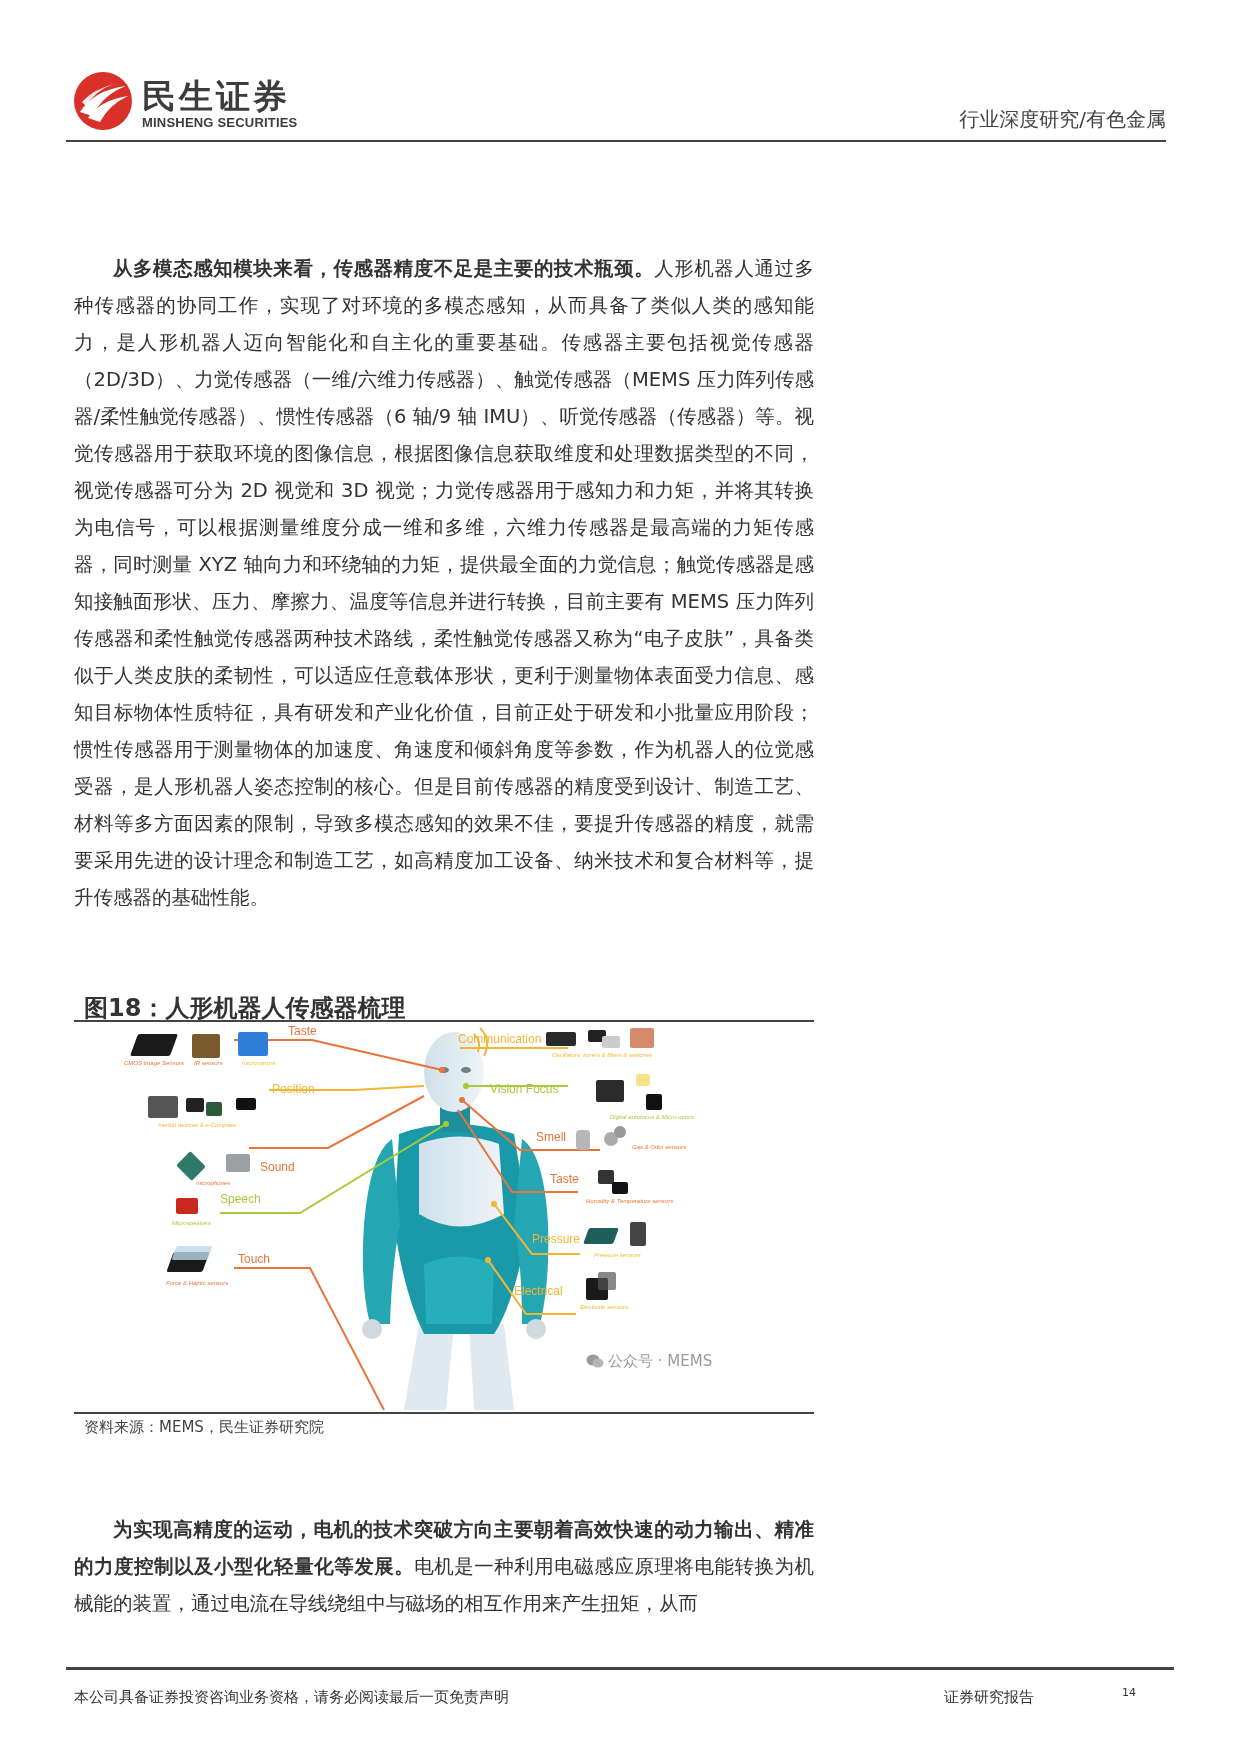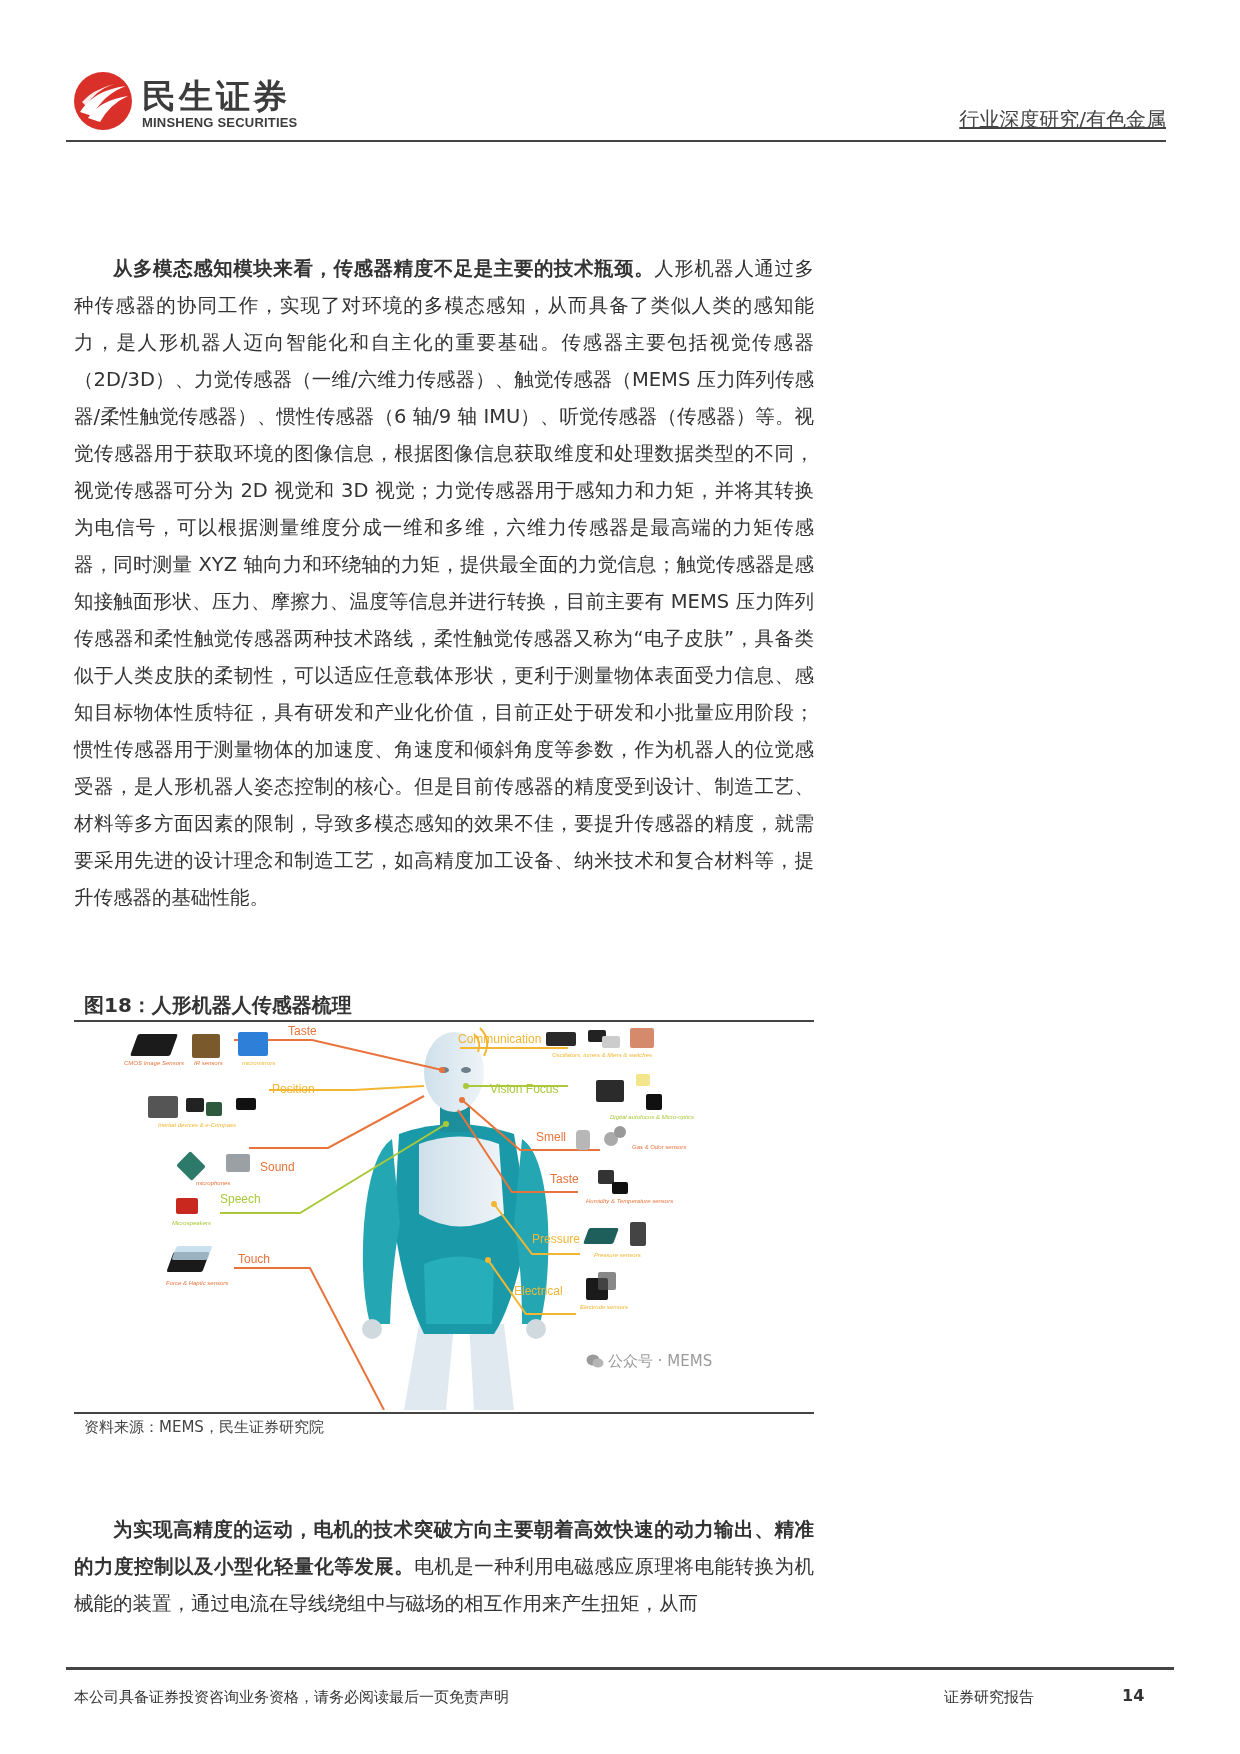--- a/index.html
+++ b/index.html
@@ -8,52 +8,52 @@
 
   
   .logo { position: absolute; left: 74px; top: 72px; width: 220px; height: 62px; }
   .logo-circle { position: absolute; left: 0; top: 0; width: 58px; height: 58px; border-radius: 50%;
                  background: #d9312a; overflow: hidden; }
   .logo-circle svg { width: 58px; height: 58px; }
   .logo-cn { position: absolute; left: 68px; top: 2px; font-size: 34px; font-weight: bold; color: #3c3c3c;
              letter-spacing: 3px; white-space: nowrap; }
   .logo-en { position: absolute; left: 68px; top: 43px; font-size: 13px; font-weight: bold; color: #3c3c3c;
              letter-spacing: 0.2px; white-space: nowrap; font-family: "Liberation Sans", sans-serif; }
-  .header-cat { position: absolute; right: 74px; top: 106px; font-size: 20px; color: #444; white-space: nowrap; text-decoration: underline; }
+  .header-cat { position: absolute; right: 74px; top: 106px; font-size: 20px; color: #444; white-space: nowrap; }
   .header-rule { position: absolute; left: 66px; right: 74px; top: 140px; height: 2px; background: #444; }
 
   
   .para { position: absolute; left: 74px; width: 740px; font-size: 19.5px; line-height: 37px;
           color: #333; text-align: justify; text-indent: 2em; }
   .para b { color: #333; font-weight: bold; }
   .p1 { top: 250px; }
   .p2 { top: 1500px; margin-top: 11px; }
 
   
-  .fig-title { position: absolute; left: 84px; top: 992px; font-size: 20px; font-weight: bold; color: #333; white-space: nowrap; }
+  .fig-title { position: absolute; left: 84px; top: 992px; font-size: 24px; font-weight: bold; color: #333; white-space: nowrap; }
   .fig-rule-top { position: absolute; left: 74px; width: 740px; top: 1020px; height: 2px; background: #444; }
   .fig-rule-bottom { position: absolute; left: 74px; width: 740px; top: 1412px; height: 2px; background: #444; }
   .fig-source { position: absolute; left: 84px; top: 1418px; font-size: 15px; color: #444; white-space: nowrap; }
 
   .figure { position: absolute; left: 74px; top: 1024px; width: 740px; height: 386px; }
   .figure svg.diag { position: absolute; left: 0; top: 0; width: 740px; height: 386px; }
   .lbl { position: absolute; font-size: 12px; white-space: nowrap; font-family: "Liberation Sans", sans-serif; }
   .sub { position: absolute; font-size: 6px; font-style: italic; white-space: nowrap; font-family: "Liberation Sans", sans-serif; }
   .orange { color: #e8743b; }
   .yellow { color: #f2b632; }
   .green  { color: #a9c93a; }
   .chip { position: absolute; border-radius: 2px; }
   .watermark { position: absolute; left: 512px; top: 328px; font-size: 15px; color: #9a9a9a; white-space: nowrap; }
   .wm-icon { display: inline-block; width: 18px; height: 14px; vertical-align: -2px; margin-right: 4px; }
 
   
   .footer-rule { position: absolute; left: 66px; right: 66px; top: 1667px; height: 3px; background: #444; }
   .footer-left { position: absolute; left: 74px; top: 1688px; font-size: 15px; color: #333; white-space: nowrap; }
   .footer-right { position: absolute; left: 944px; top: 1688px; font-size: 15px; color: #333; white-space: nowrap; }
-  .footer-page { position: absolute; left: 1122px; top: 1686px; font-size: 16px; font-weight: bold; color: #333; }
+  .footer-page { position: absolute; left: 1122px; top: 1686px; font-size: 11px; font-weight: normal; color: #333; }
 </style>
 </head>
 <body>
 
 <div class="logo">
   <div class="logo-circle">
     <svg viewBox="0 0 58 58">
       <path d="M6 40 Q20 18 52 14 Q30 22 18 44 Z" fill="#fff"></path>
       <path d="M14 46 Q26 28 54 24 Q36 32 26 50 Z" fill="#fff"></path>
       <path d="M8 30 Q18 18 40 12 Q22 18 12 34 Z" fill="#fff" opacity="0.9"></path>

